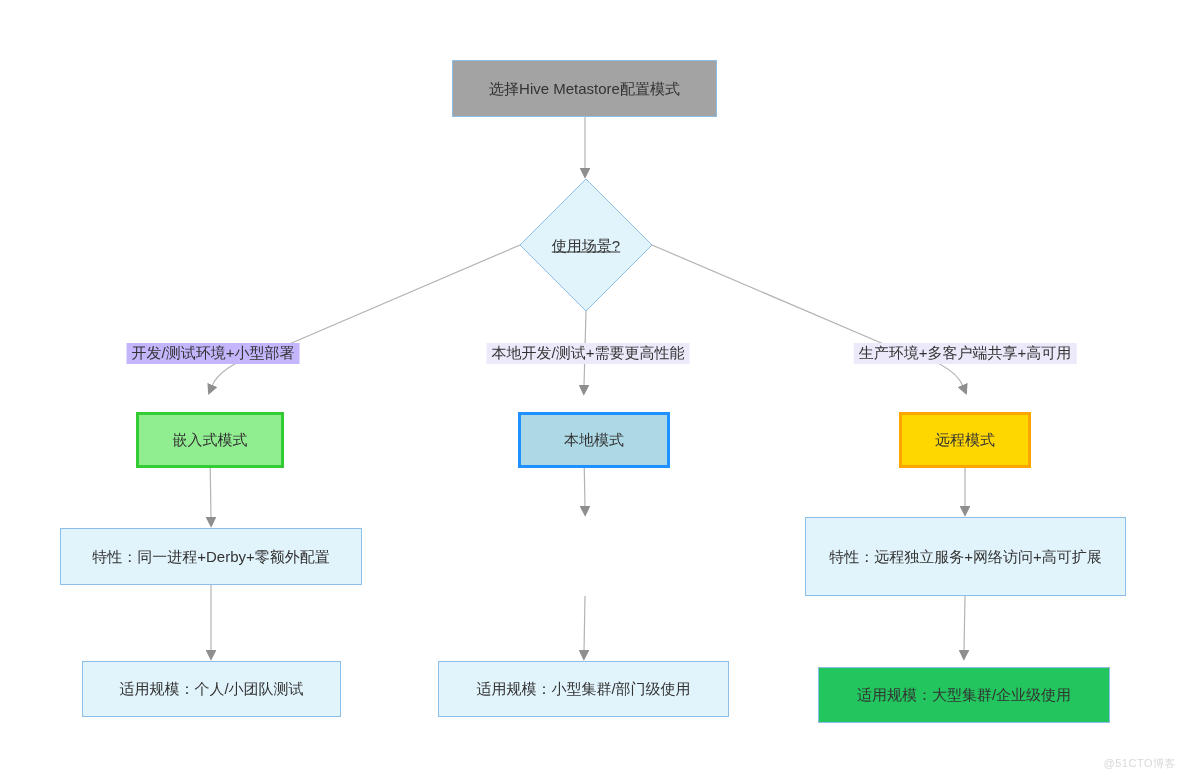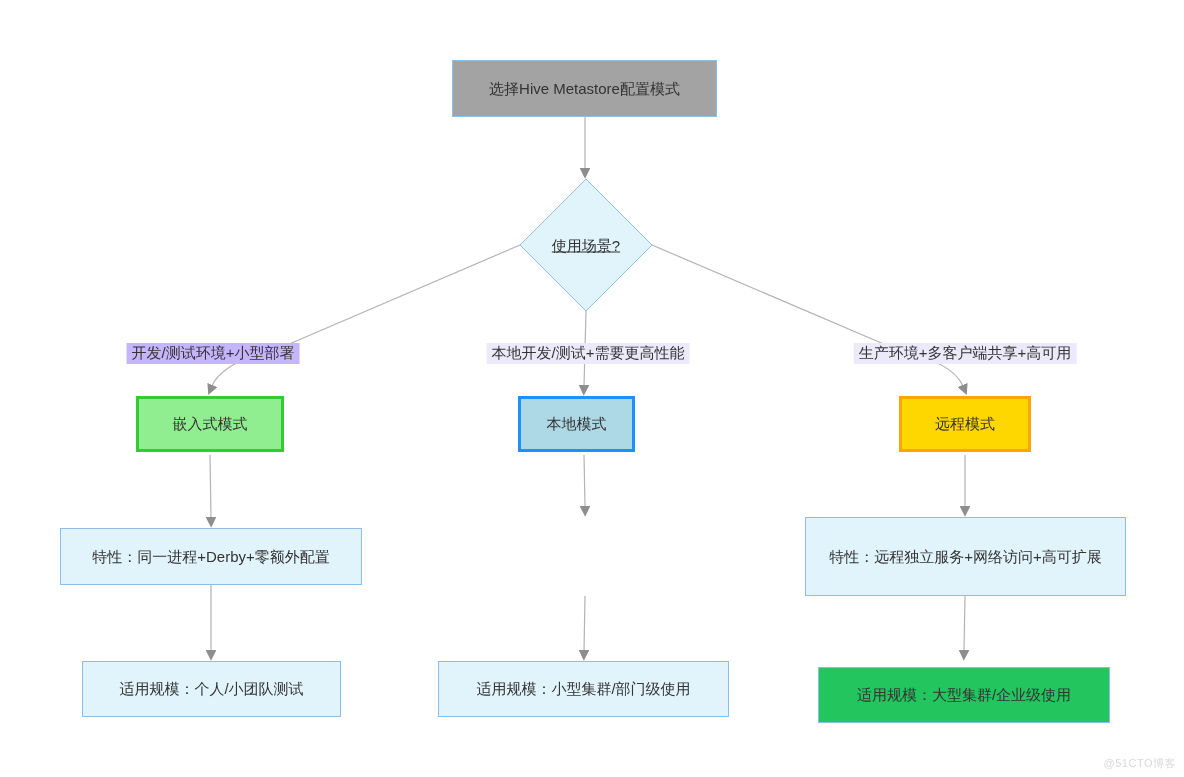--- a/index.html
+++ b/index.html
@@ -6,21 +6,21 @@
   body{font-family:"Liberation Sans","DejaVu Sans",sans-serif;}
   .canvas{position:relative;width:1184px;height:777px;background:#ffffff;overflow:hidden;}
   .edges-svg{position:absolute;left:0;top:0;width:1184px;height:777px;}
   .edge{fill:none;stroke-width:1.2px;}
   .node{
     position:absolute;display:flex;align-items:center;justify-content:center;
     text-align:center;box-sizing:border-box;color:#333333;font-size:15px;
     line-height:1.45;padding:4px 14px;
   }
   .plain{border:1px solid;}
-  .mode{border:3px solid;font-weight:400;}
+  .mode{border:3px solid;font-weight:400;margin-top:16px;}
   .diamond-label{
     position:absolute;color:#333333;font-size:15px;text-align:center;
     transform:translate(-50%,-50%);white-space:nowrap;
   }
   .edge-label{
     position:absolute;transform:translateX(-50%);
     font-size:15px;color:#333333;padding:1px 5px;white-space:nowrap;
   }
   .watermark{
     position:absolute;right:8px;bottom:6px;font-size:11px;color:#d9d9d9;
@@ -55,21 +55,21 @@
 
   <div class="node plain" style="left: 452px; top: 60px; width: 265px; height: 57px; background-color: #a3a3a3; border-color: rgb(140, 190, 234);">选择Hive Metastore配置模式</div>
 
   <div class="diamond-label" style="left:586px;top:246px;text-decoration:underline;">使用场景?</div>
 
   <div class="edge-label" style="left: 213px; top: 343px; background-color: #c4b5fd;">开发/测试环境+小型部署</div>
   <div class="edge-label" style="left: 588px; top: 343px; background-color: rgb(236, 234, 250);">本地开发/测试+需要更高性能</div>
   <div class="edge-label" style="left: 965px; top: 343px; background-color: rgb(236, 234, 250);">生产环境+多客户端共享+高可用</div>
 
   <div class="node mode" style="left: 136px; top: 396px; width: 148px; height: 56px; background-color: rgb(144, 238, 144); border-color: rgb(51, 204, 51);">嵌入式模式</div>
-  <div class="node mode" style="left: 518px; top: 396px; width: 117px; height: 56px; background-color: rgb(173, 216, 230); border-color: rgb(30, 144, 255);">本地模式</div>
+  <div class="node mode" style="left: 518px; top: 396px; width: 152px; height: 56px; background-color: rgb(173, 216, 230); border-color: rgb(30, 144, 255);">本地模式</div>
   <div class="node mode" style="left: 899px; top: 396px; width: 132px; height: 56px; background-color: rgb(255, 215, 0); border-color: rgb(255, 165, 0);">远程模式</div>
 
   <div class="node plain" style="left: 60px; top: 528px; width: 302px; height: 57px; background-color: rgb(225, 243, 251); border-color: rgb(140, 190, 234);">特性：同一进程+Derby+零额外配置</div>
   <div class="node plain" style="left: 805px; top: 517px; width: 321px; height: 79px; background-color: rgb(225, 243, 251); border-color: rgb(140, 190, 234);">特性：远程独立服务+网络访问+高可扩展</div>
 
   <div class="node plain" style="left: 82px; top: 661px; width: 259px; height: 56px; background-color: rgb(225, 243, 251); border-color: rgb(140, 190, 234);">适用规模：个人/小团队测试</div>
   <div class="node plain" style="left: 438px; top: 661px; width: 291px; height: 56px; background-color: rgb(225, 243, 251); border-color: rgb(140, 190, 234);">适用规模：小型集群/部门级使用</div>
   <div class="node plain" style="left: 818px; top: 667px; width: 292px; height: 56px; background-color: #22c55e; border-color: rgb(140, 190, 234);">适用规模：大型集群/企业级使用</div>
 
   <div class="watermark">@51CTO博客</div>

